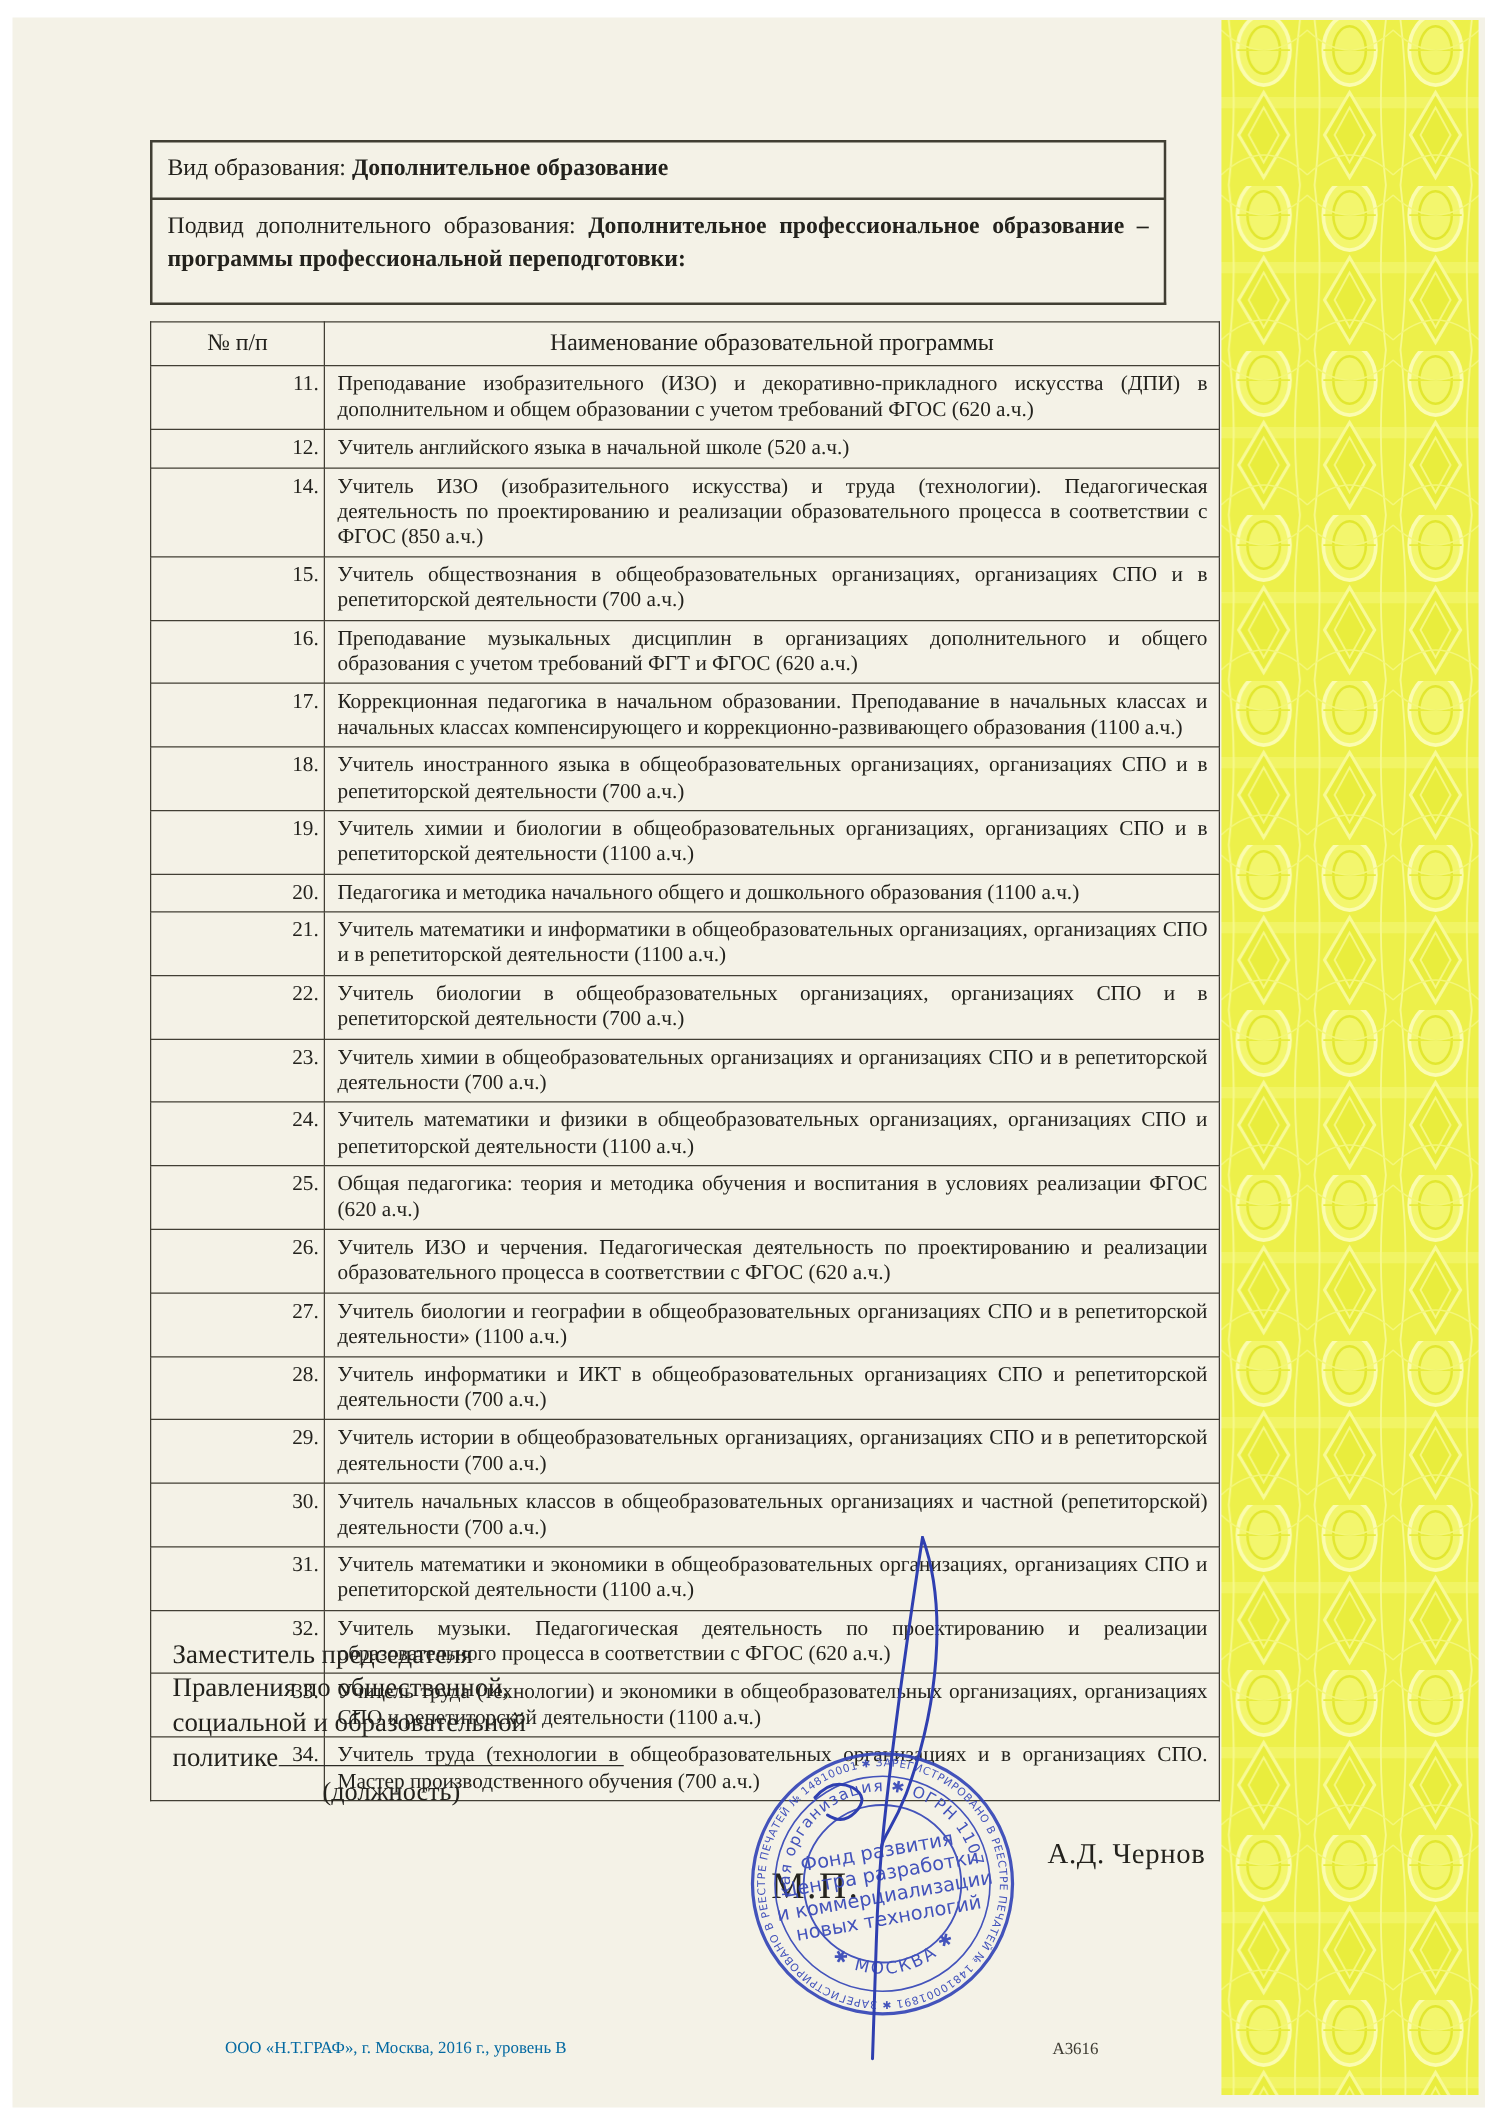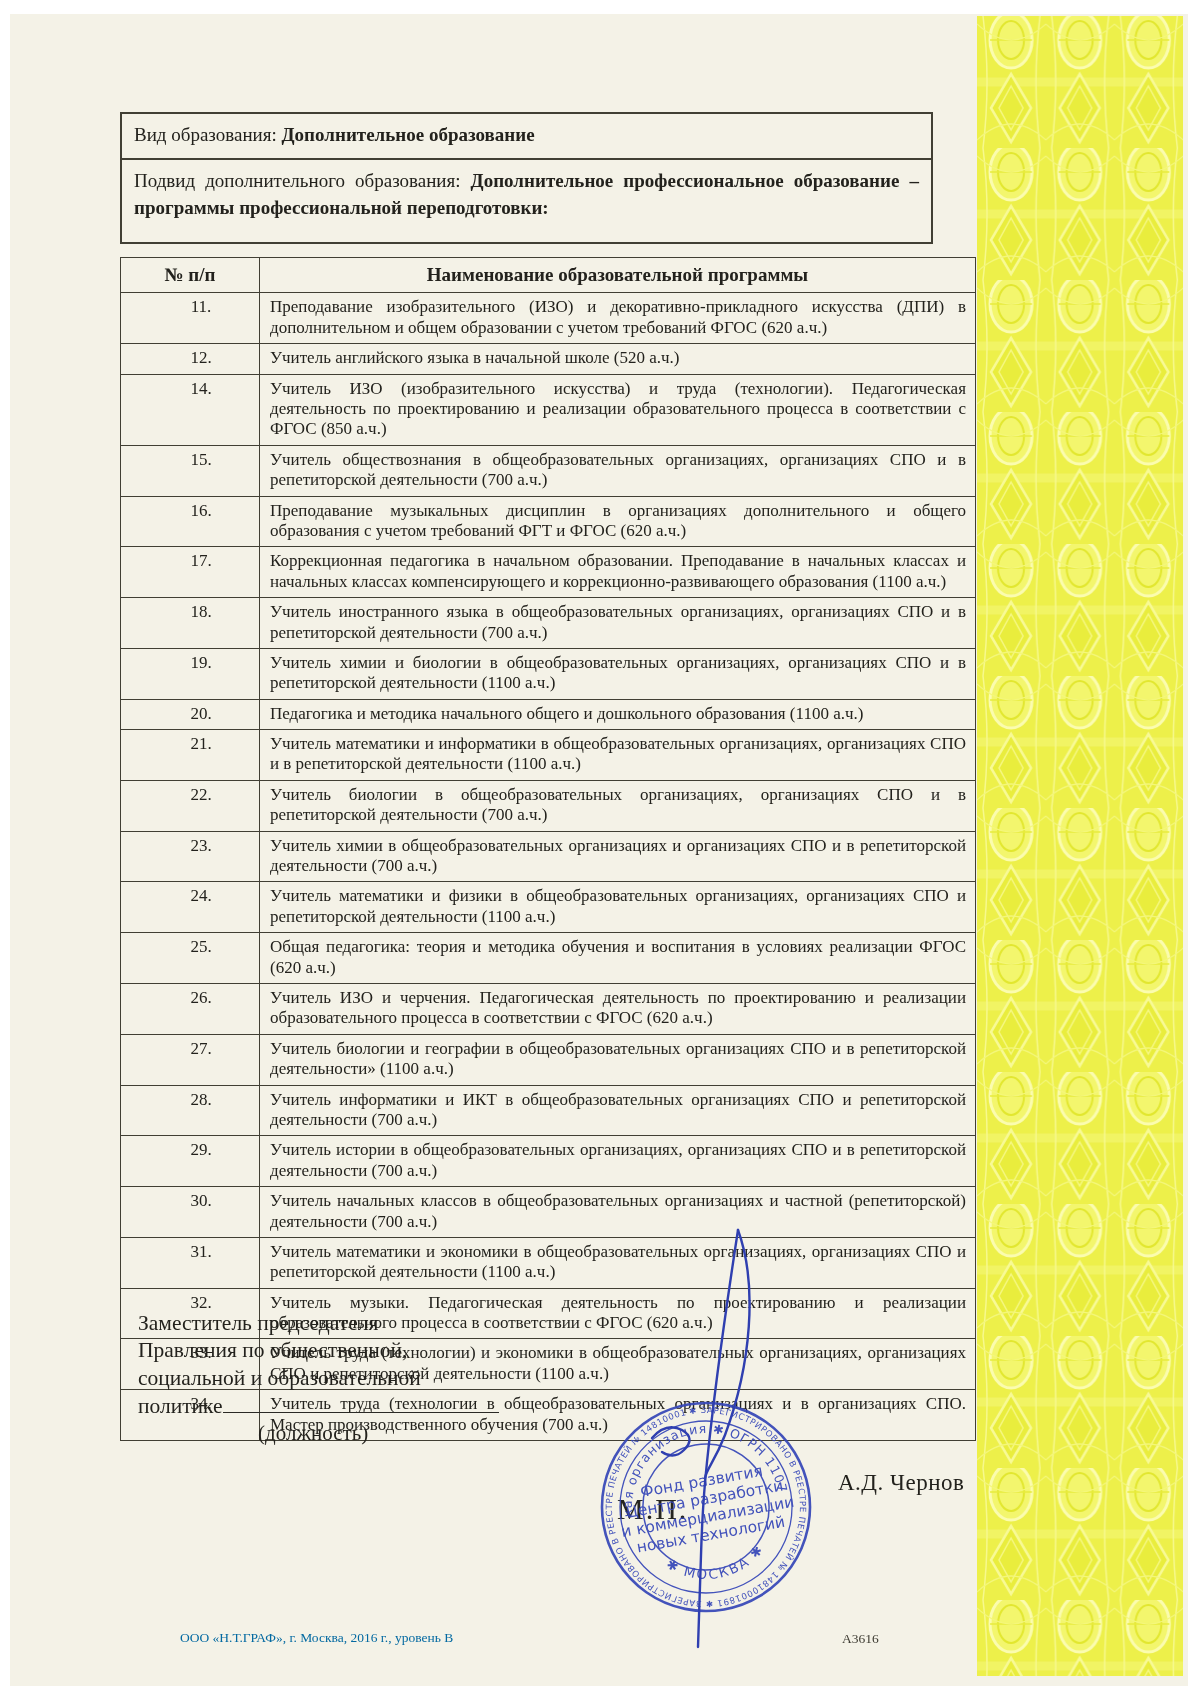--- a/index.html
+++ b/index.html
@@ -9,23 +9,23 @@
   .band{position:absolute;left:977px;top:16px;}
   .docblock{position:absolute;left:120px;top:112px;width:813px;}
   .hbox{border:2px solid #413f34;background:#f4f2e7;padding:7px 12px 9px 12px;
         font-size:19px;line-height:1.45;text-align:justify;}
   .hbox+.hbox{border-top:none;padding-bottom:20px;}
   .hbox b{font-weight:bold;}
   .gap{height:13px;}
   table.progs{border-collapse:collapse;width:856px;background:#f4f2e7;
               font-size:17px;line-height:1.2;}
   table.progs th,table.progs td{border:1.6px solid #413f34;vertical-align:top;}
-  table.progs th{font-weight:bold;font-size:19px;padding:6px 4px;border-radius:11px;}
+  table.progs th{font-weight:normal;font-size:19px;padding:6px 4px;border-radius:11px;}
   th.h-num{width:108px;}
-  td.col-num{padding:4px 4px 5px 26px;text-align:center;width:108px;}
+  td.col-num{padding:4px 4px 5px 26px;text-align:right;width:108px;}
   td.col-name{padding:4px 9px 5px 10px;text-align:justify;}
   .sigblock{position:absolute;left:138px;top:1310px;width:420px;font-size:21.5px;line-height:1.27;}
   .sig-underline{display:inline-block;width:276px;border-bottom:1.6px solid #2b2a25;
                  height:20px;vertical-align:baseline;}
   .sig-caption{font-size:21px;margin-left:120px;margin-top:0;}
   .mp{position:absolute;left:617px;top:1492px;font-size:30px;letter-spacing:2px;color:#26251f;}
   .signer{position:absolute;left:838px;top:1470px;font-size:23px;letter-spacing:.5px;}
   .footer-left{position:absolute;left:180px;top:1630px;font-size:13.5px;color:#0369a1;}
   .footer-right{position:absolute;left:842px;top:1631px;font-size:13.5px;color:#3c3a31;}
   .stampwrap{position:absolute;left:571px;top:1372px;width:270px;height:270px;opacity:.93;}

